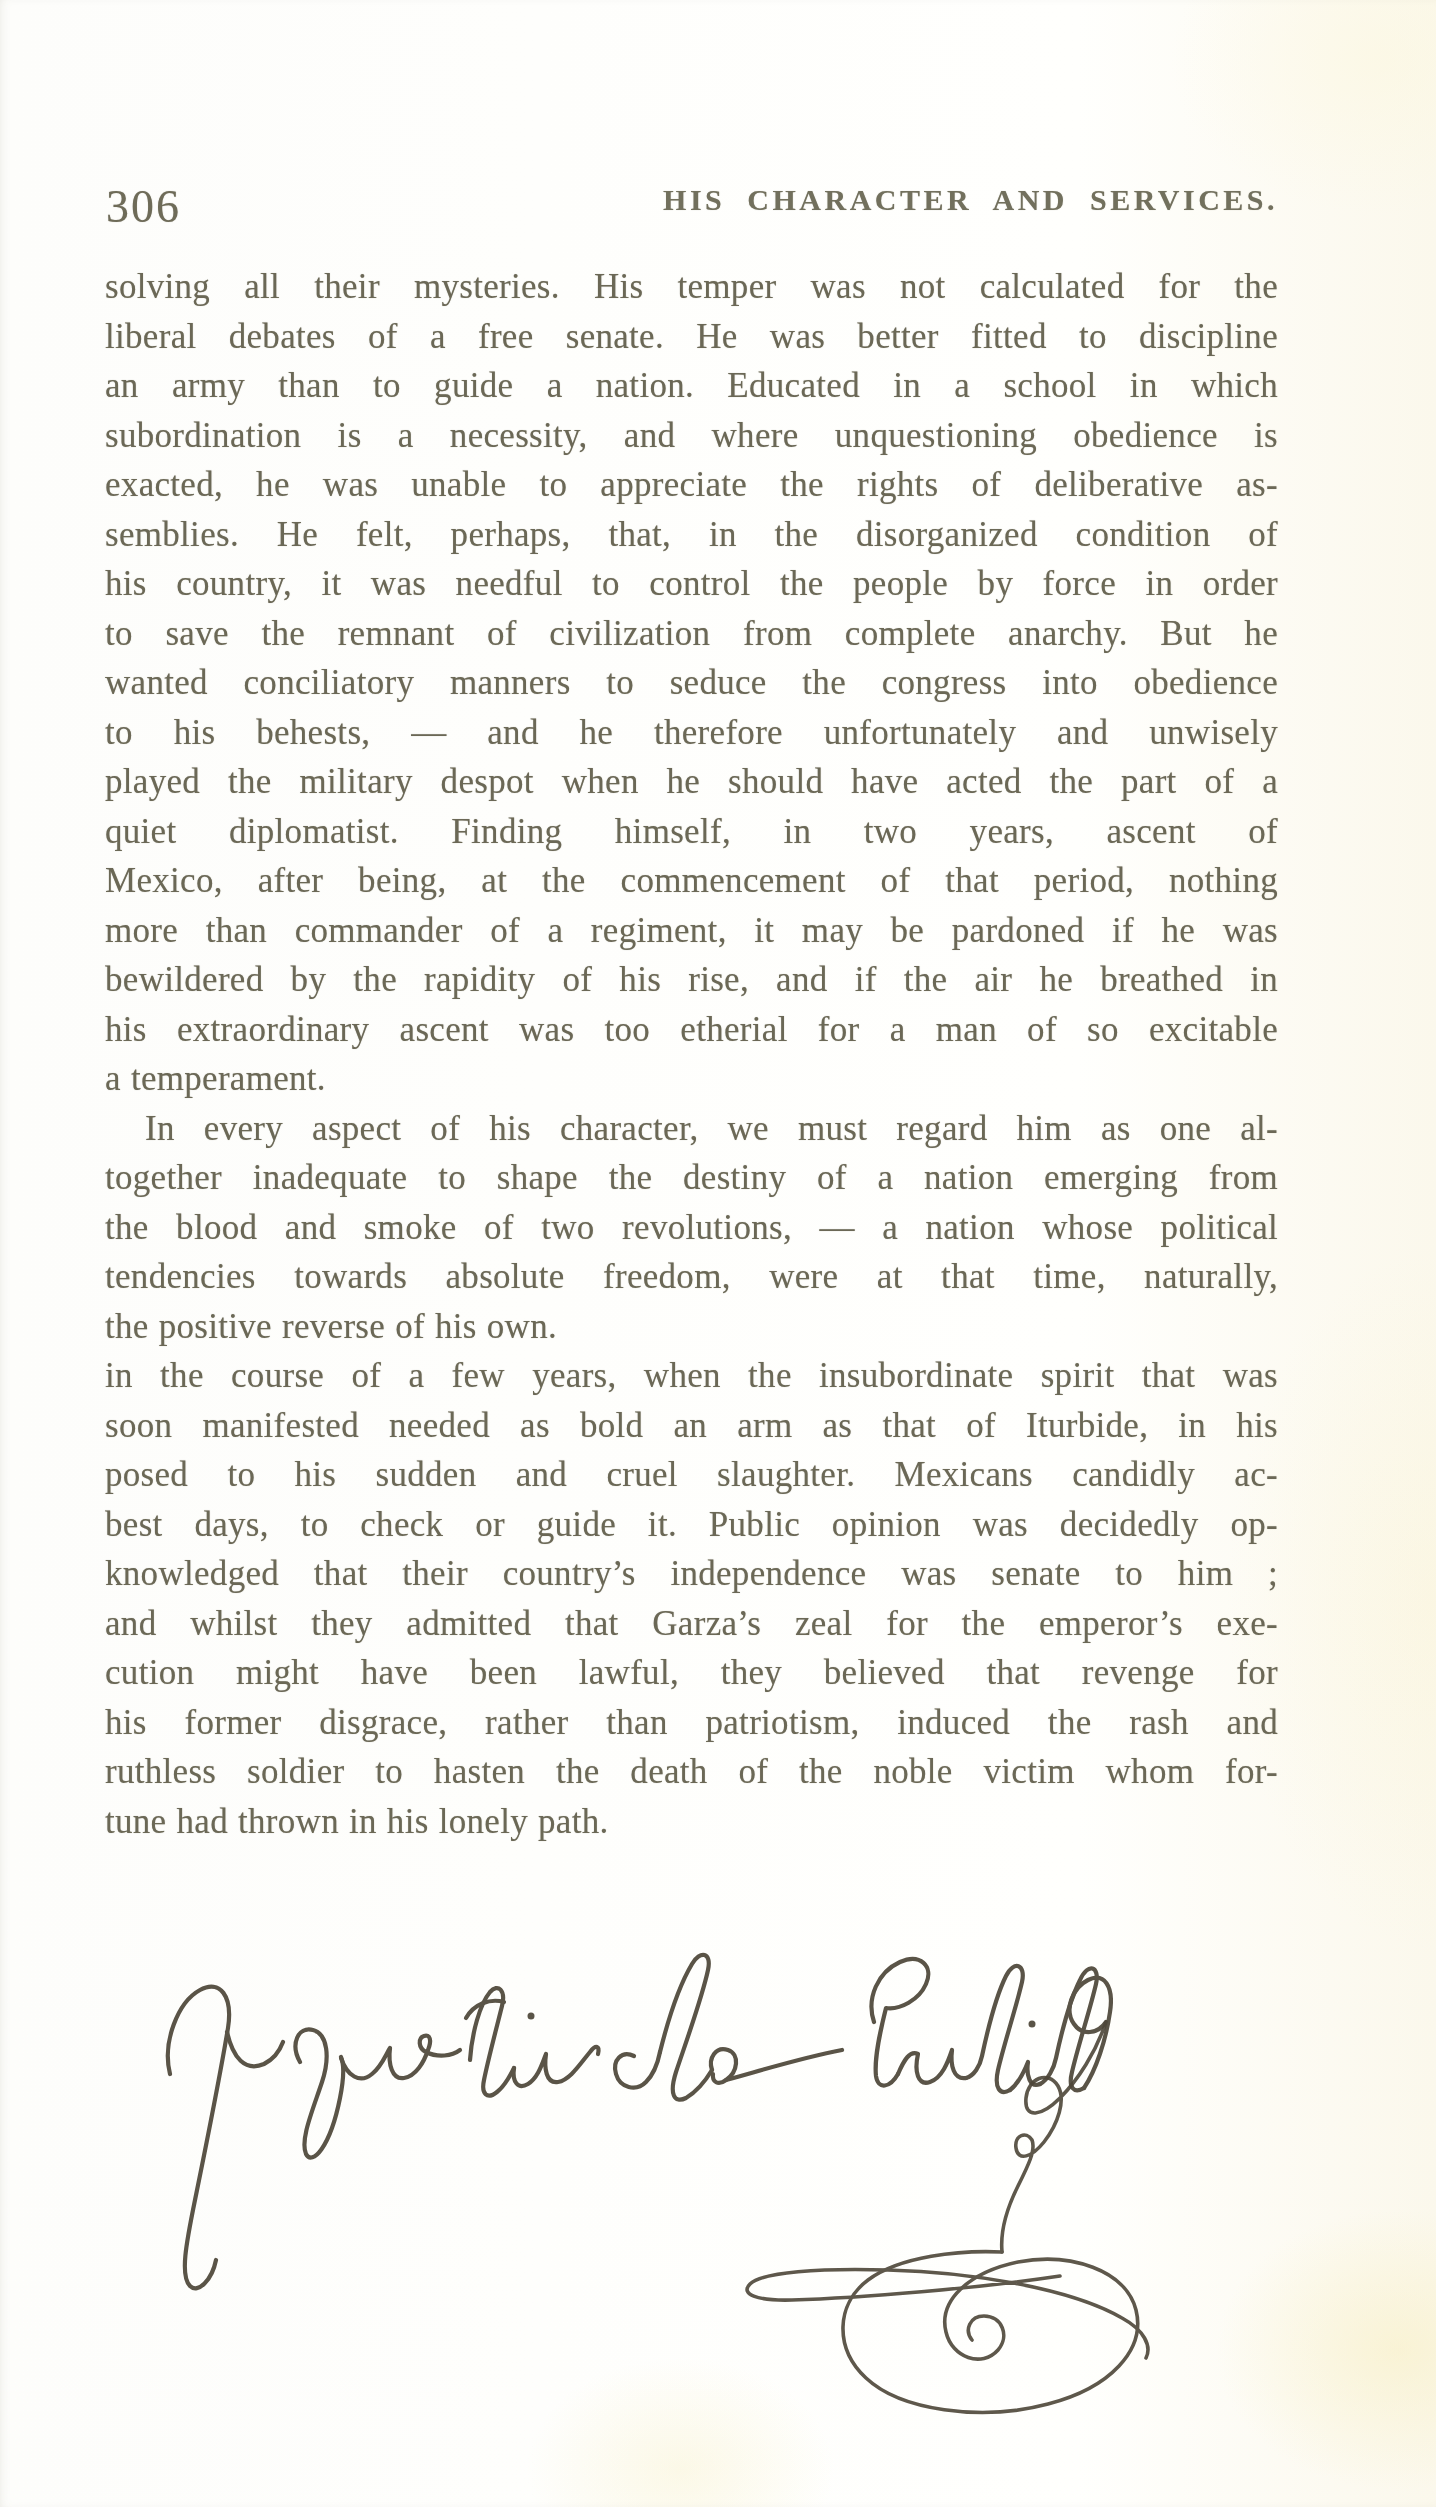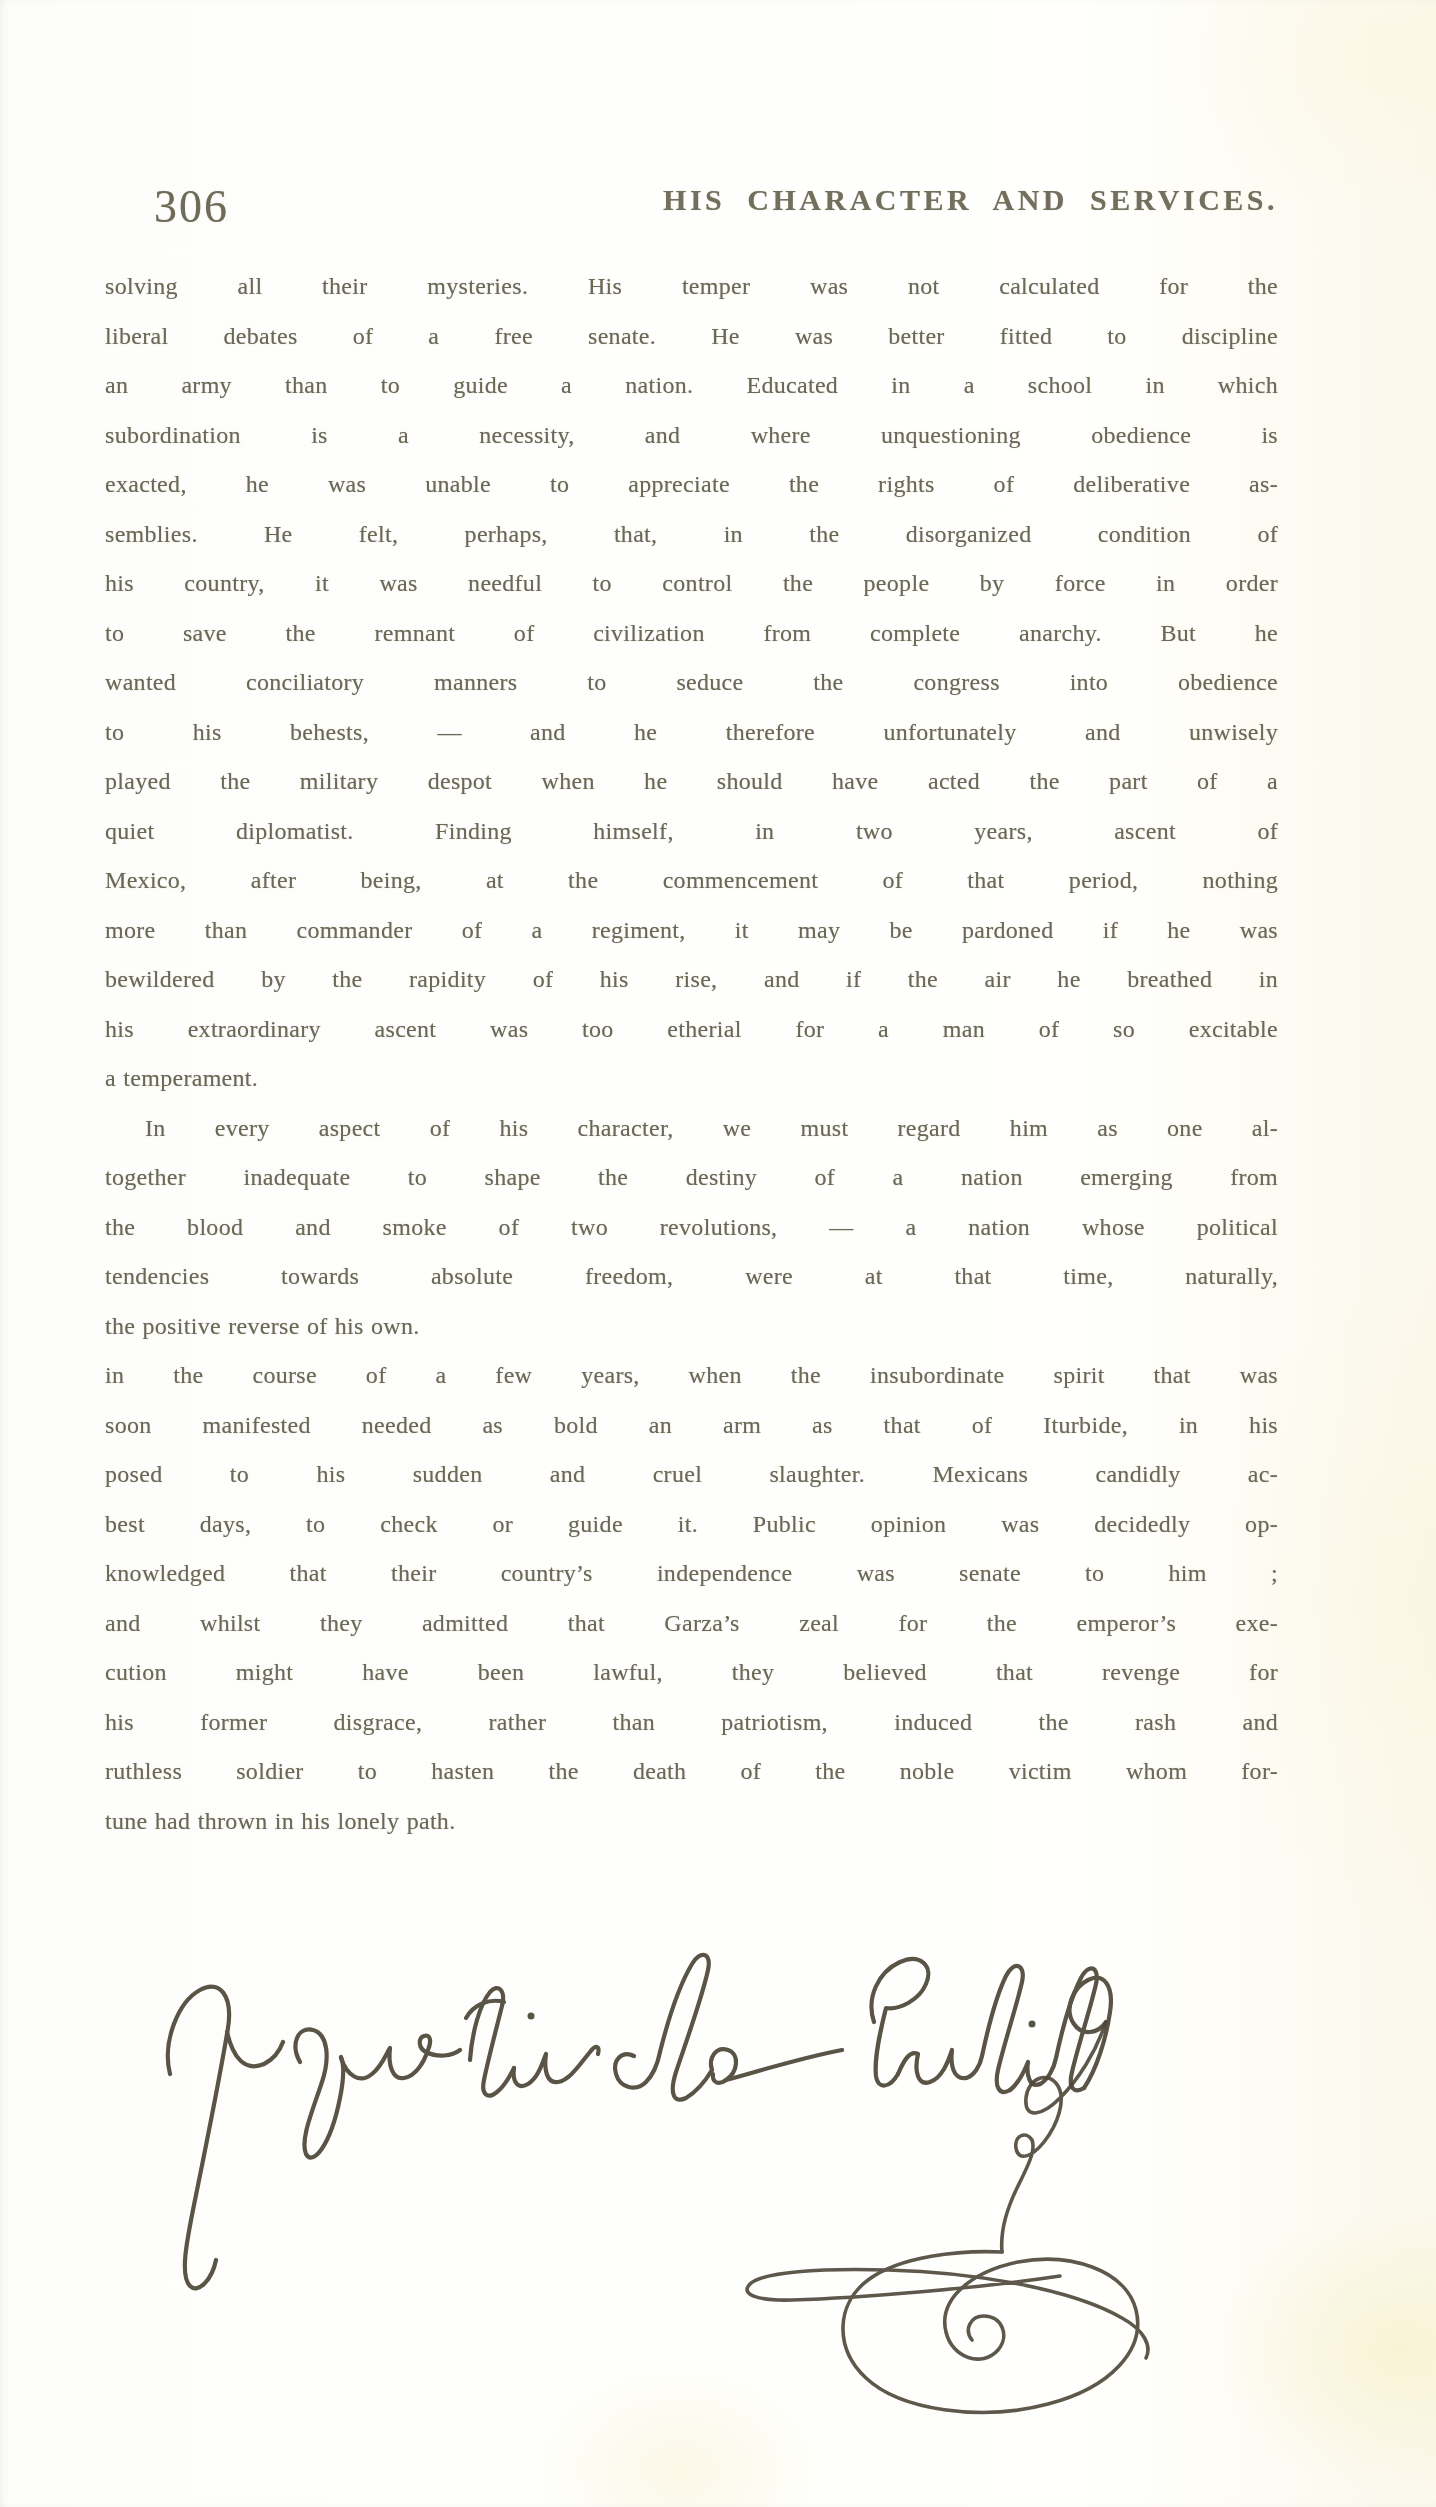--- a/index.html
+++ b/index.html
@@ -14,30 +14,29 @@
       radial-gradient(ellipse 220px 160px at 680px 2470px, rgba(248,241,205,0.45), rgba(248,241,205,0) 70%),
       radial-gradient(ellipse 300px 220px at 1380px 60px, rgba(252,247,220,0.45), rgba(252,247,220,0) 70%),
       linear-gradient(90deg, #fdfdfb 0%, #fffffd 75%, #fbf8ec 100%);
     box-shadow: inset 5px 0 14px -9px rgba(120,115,95,0.28);
     color:#6b6856;
   }
   .page-number{
     position:absolute;left:106px;top:180px;
     font-size:46px;letter-spacing:2px;color:#6e6b58;
     text-shadow:0 0 1px rgba(110,107,90,0.45);
-    margin-left:48px;
   }
   .running-header{
     position:absolute;left:105px;top:183px;width:1173px;
     text-align:right;font-size:30px;letter-spacing:3.5px;word-spacing:11px;
     color:#72705d;text-shadow:0 0 1px rgba(110,107,90,0.4);font-weight:bold;
   }
   .text-block{
     position:absolute;left:105px;top:262px;width:1173px;
-    font-size:24px;line-height:49.5px;
+    font-size:35px;line-height:49.5px;
     color:#6b6856;text-shadow:0 0 1px rgba(107,104,86,0.45);
     letter-spacing:0.3px;word-spacing:1px;
   }
   .line{
     text-align:justify;
     text-align-last:justify;
     height:49.5px;
   }
   .line.end{text-align-last:left;}
   .line.indent{text-indent:40px;}

